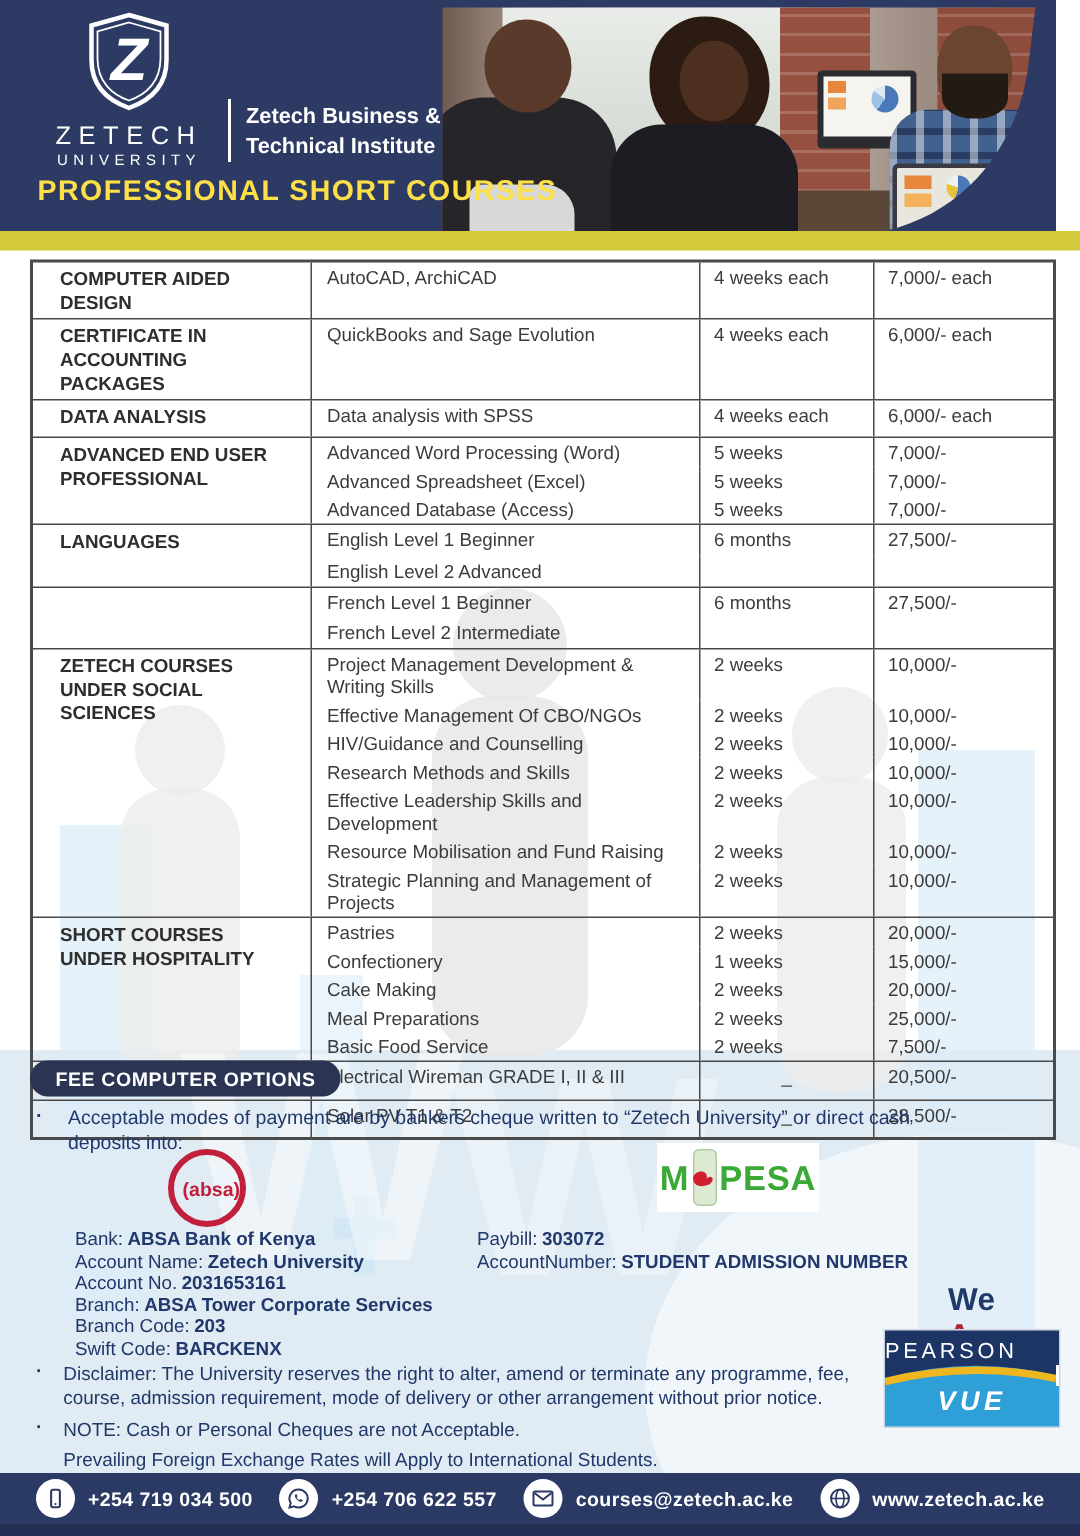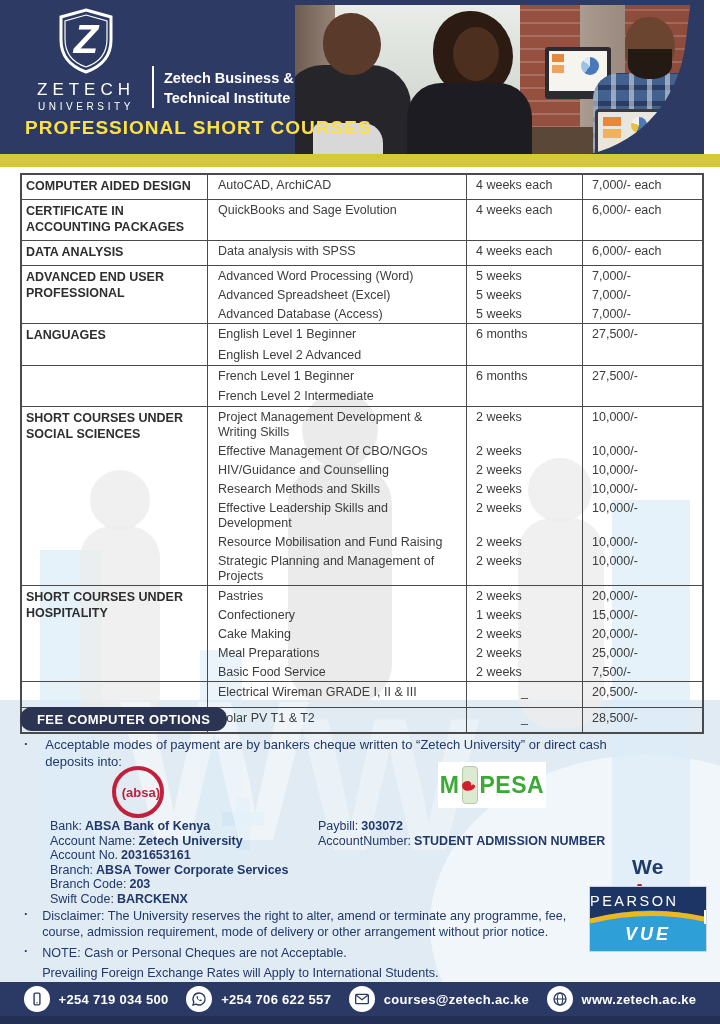--- a/index.html
+++ b/index.html
@@ -50,21 +50,21 @@
   .laptop{left:300px;top:104px;width:100px;height:45px;background:#e9e6dd;border:3px solid #3a3a40;border-radius:4px;}
   .lchip1{left:308px;top:112px;width:18px;height:9px;background:#e8863c;}
   .lchip2{left:308px;top:124px;width:18px;height:9px;background:#f2b25c;}
   .lpie{left:336px;top:112px;width:16px;height:16px;border-radius:50%;
         background:conic-gradient(#4a78b8 0 55%,#e8c23c 55% 80%,#eef2f6 80%);}
   .corner-overlay{position:absolute;left:590px;top:0;width:130px;height:154px;}
   
   .ctable{position:absolute;left:20px;top:173px;width:680px;border:2px solid #4a4a4a;background:transparent;}
   .trow{display:grid;grid-template-columns:185px 1fr;}
   .trow + .trow{border-top:1.5px solid #4a4a4a;}
-  .tcat{padding:4px 4px 2px;font-weight:700;font-size:12.5px;color:#2e2e2e;line-height:1.25;}
+  .tcat{padding:4px 18px 2px;font-weight:700;font-size:12.5px;color:#2e2e2e;line-height:1.25;}
   .titems{display:grid;grid-template-columns:1fr 116px 120px;border-left:1.5px solid #4a4a4a;align-content:stretch;}
   .tname{padding:3px 10px 1px;font-size:12.5px;color:#3c3c3c;line-height:1.2;}
   .tdur,.tprice{padding:3px 9px 1px;font-size:12.5px;color:#3c3c3c;line-height:1.2;border-left:1.5px solid #4a4a4a;}
   .tdur.center{text-align:center;}
   .ctable .trow:nth-child(1){min-height:24px}
   .ctable .trow:nth-child(2){min-height:40px}
   .ctable .trow:nth-child(3){min-height:24px}
   .ctable .trow:nth-child(4){min-height:48px}
   .ctable .trow:nth-child(5){min-height:41px}
   .ctable .trow:nth-child(6){min-height:40px}
@@ -239,21 +239,21 @@
         <div class="titems">
           <div class="tname">French Level 1 Beginner</div>
           <div class="tdur">6 months</div>
           <div class="tprice">27,500/-</div>
           <div class="tname">French Level 2 Intermediate</div>
           <div class="tdur"></div>
           <div class="tprice"></div>
         </div>
       </div>
       <div class="trow">
-        <div class="tcat">SHORT COURSES UNDER SOCIAL SCIENCES</div>
+        <div class="tcat">ZETECH COURSES UNDER SOCIAL SCIENCES</div>
         <div class="titems">
           <div class="tname">Project Management Development &amp; Writing Skills</div>
           <div class="tdur">2 weeks</div>
           <div class="tprice">10,000/-</div>
           <div class="tname">Effective Management Of CBO/NGOs</div>
           <div class="tdur">2 weeks</div>
           <div class="tprice">10,000/-</div>
           <div class="tname">HIV/Guidance and Counselling</div>
           <div class="tdur">2 weeks</div>
           <div class="tprice">10,000/-</div>

